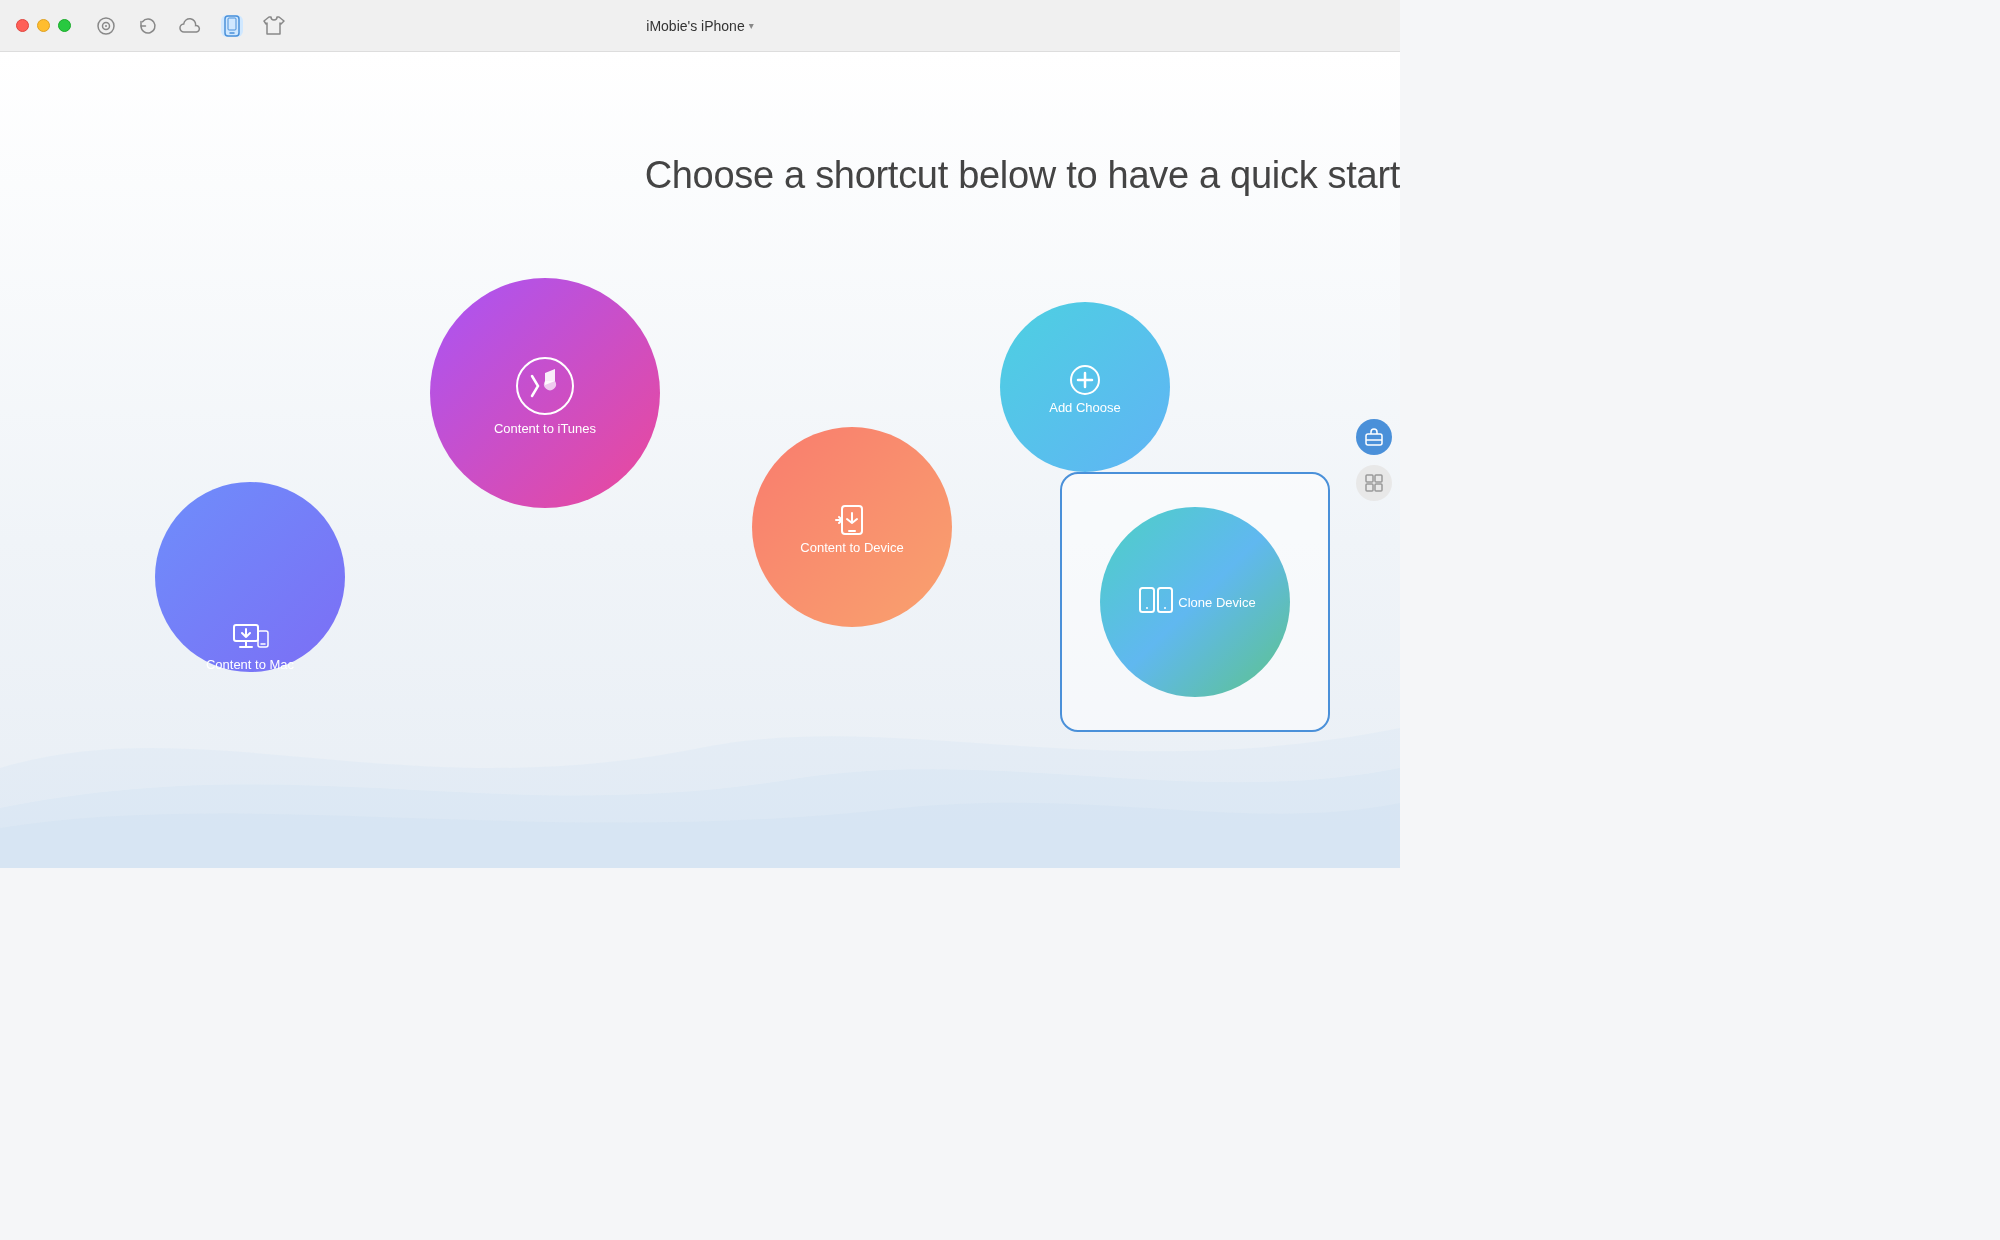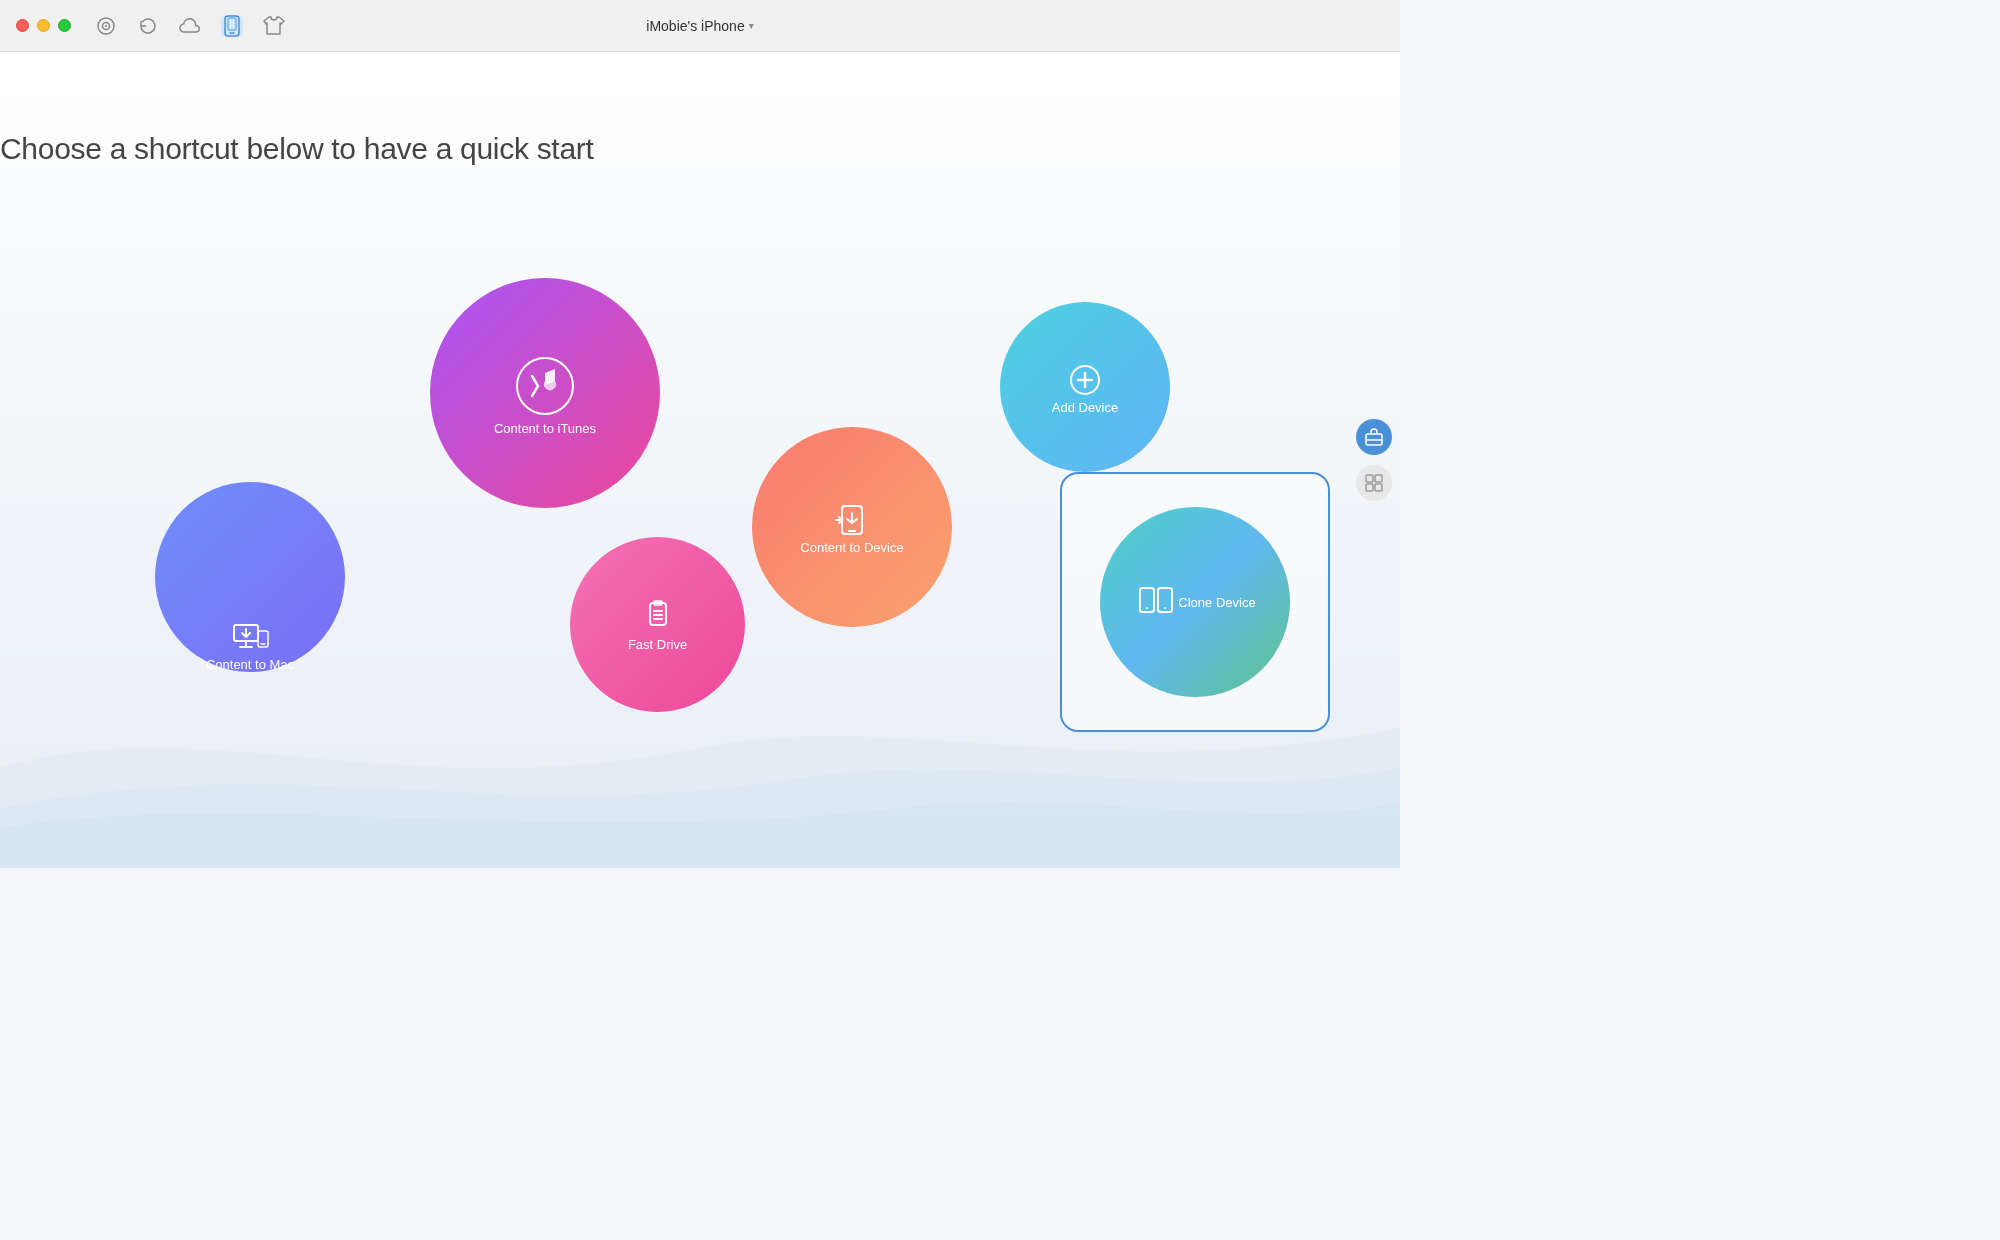--- a/index.html
+++ b/index.html
@@ -94,23 +94,23 @@
     .wave-bg {
       position: absolute;
       bottom: 0;
       left: 0;
       width: 100%;
       height: 220px;
       opacity: 0.5;
     }
 
     .heading {
-      text-align: left;
-      padding-top: 80px;
-      font-size: 30px;
+      text-align: right;
+      padding-top: 102px;
+      font-size: 38px;
       font-weight: 300;
       color: #444;
       letter-spacing: -0.3px;
     }
 
     
     .shortcuts {
       position: absolute;
       top: 200px;
       left: 0;
@@ -342,48 +342,38 @@
     <div class="shortcut-circle circle-itunes">
       <svg width="70" height="70" viewBox="0 0 70 70" fill="none">
         <circle cx="35" cy="35" r="28" stroke="white" stroke-width="2"></circle>
         <path d="M22 25l6 10-6 10" stroke="white" stroke-width="2.5" stroke-linecap="round"></path>
         <path d="M45 18v12l-10 4V22z" fill="white" opacity="0.9"></path>
         <path d="M45 30a6 6 0 1 1-10 0" fill="white" opacity="0.7"></path>
       </svg>
       <span class="circle-label">Content to iTunes</span>
     </div>
 
-    <div class="shortcut-circle circle-fastdrive">
-      <svg class="icon-svg" viewBox="0 0 40 40" fill="none">
-        <rect x="12" y="6" width="16" height="22" rx="3" stroke="white" stroke-width="2"></rect>
-        <rect x="16" y="4" width="8" height="4" rx="1" stroke="white" stroke-width="1.5"></rect>
-        <line x1="16" y1="14" x2="24" y2="14" stroke="white" stroke-width="2" stroke-linecap="round"></line>
-        <line x1="16" y1="18" x2="24" y2="18" stroke="white" stroke-width="2" stroke-linecap="round"></line>
-        <line x1="16" y1="22" x2="24" y2="22" stroke="white" stroke-width="2" stroke-linecap="round"></line>
-      </svg>
-      <span class="circle-label">Fast Drive</span>
-    </div>
 
     <div class="shortcut-circle circle-device">
       <svg class="icon-svg" viewBox="0 0 40 40" fill="none">
         <rect x="10" y="6" width="20" height="28" rx="3" stroke="white" stroke-width="2"></rect>
         <line x1="17" y1="31" x2="23" y2="31" stroke="white" stroke-width="2" stroke-linecap="round"></line>
         <path d="M20 13v10M15 19l5 4 5-4" stroke="white" stroke-width="2" stroke-linecap="round" stroke-linejoin="round"></path>
         <path d="M4 20l6 0M7 17l3 3-3 3" stroke="white" stroke-width="2" stroke-linecap="round" stroke-linejoin="round"></path>
       </svg>
       <span class="circle-label">Content to Device</span>
     </div>
 
     <div class="shortcut-circle circle-addcontent">
       <svg class="icon-svg" viewBox="0 0 40 40" fill="none">
         <circle cx="20" cy="20" r="14" stroke="white" stroke-width="2"></circle>
         <line x1="20" y1="13" x2="20" y2="27" stroke="white" stroke-width="2.5" stroke-linecap="round"></line>
         <line x1="13" y1="20" x2="27" y2="20" stroke="white" stroke-width="2.5" stroke-linecap="round"></line>
       </svg>
-      <span class="circle-label">Add Device</span>
+      <span class="circle-label">Add Choose</span>
     </div>
 
     <div class="clone-wrapper">
       <div class="circle-clone">
         <svg width="44" height="44" viewBox="0 0 44 44" fill="none">
           <rect x="6" y="8" width="14" height="24" rx="2.5" stroke="white" stroke-width="2"></rect>
           <line x1="13" y1="28" x2="13" y2="28" stroke="white" stroke-width="2" stroke-linecap="round"></line>
           <rect x="24" y="8" width="14" height="24" rx="2.5" stroke="white" stroke-width="2"></rect>
           <line x1="31" y1="28" x2="31" y2="28" stroke="white" stroke-width="2" stroke-linecap="round"></line>
         </svg>

